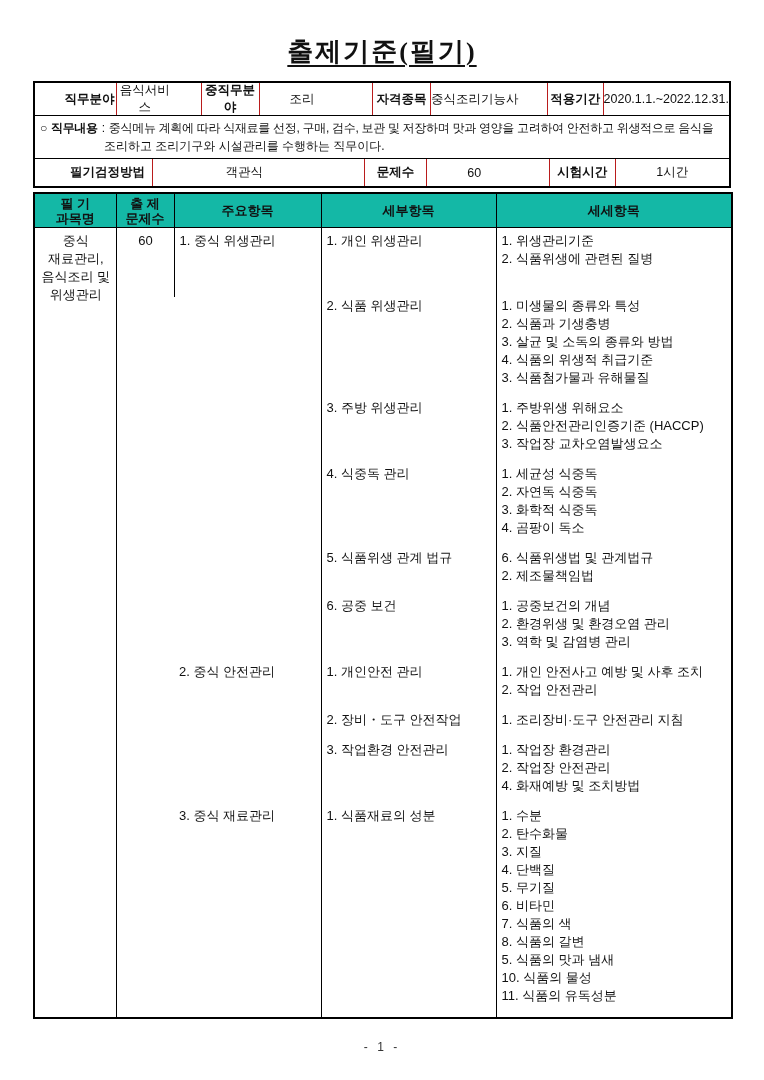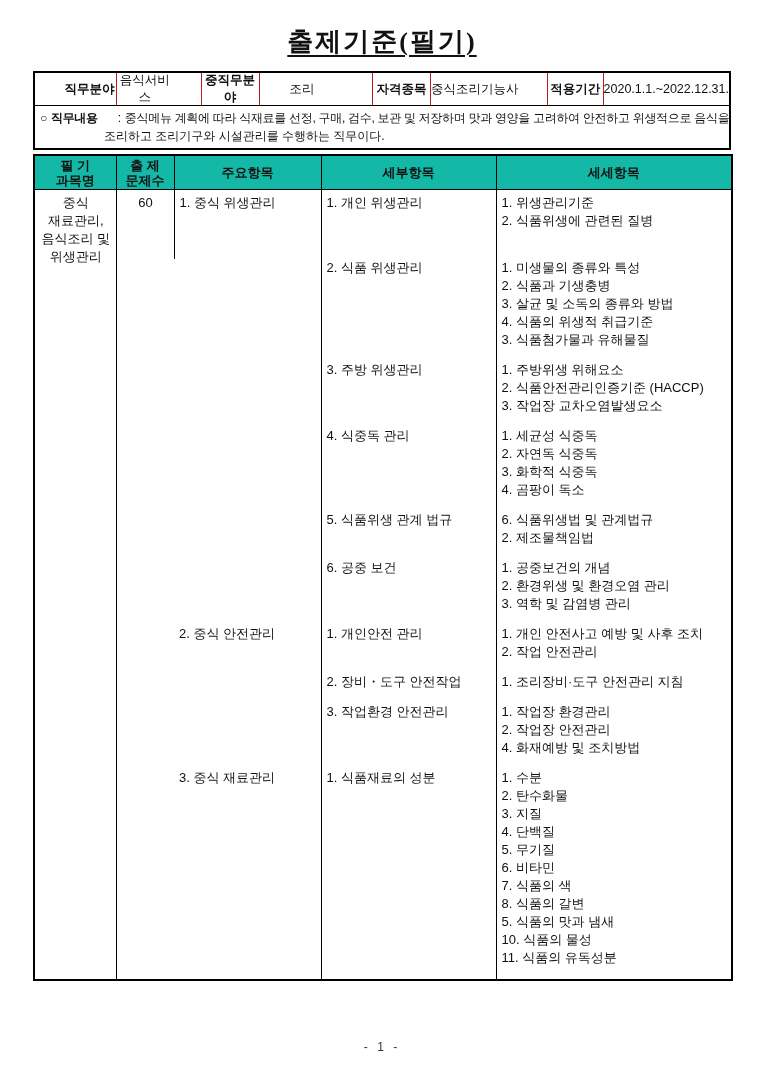--- a/index.html
+++ b/index.html
@@ -4,21 +4,21 @@
 <style>
   html, body { margin: 0; padding: 0; background: #fff; }
   .page {
     position: relative;
     width: 764px; height: 1080px;
     background: #fff;
     color: #111;
     font-family: "Liberation Sans", "DejaVu Sans", sans-serif;
     overflow: hidden;
   }
-  .content { position: absolute; left: 33px; top: 26px; width: 698px; }
+  .content { position: absolute; left: 33px; top: 36px; width: 698px; }
 
   .title {
     text-align: center;
     font-family: "Liberation Serif", "DejaVu Serif", serif;
     font-size: 26px;
     font-weight: bold;
     letter-spacing: 2px;
     line-height: 32px;
     text-decoration: underline;
     text-underline-offset: 5px;
@@ -45,21 +45,21 @@
   .w102{width:102px}.w210{width:210px}.w72{width:72px}.w108{width:108px}
   .w75{width:75px}.w131{width:131px}
   .job-cell {
     width: 698px; box-sizing: border-box;
     padding: 4px 5px 3px 5px; min-height: 42px;
     font-size: 12px; line-height: 17.5px;
     overflow: hidden;
   }
   .job-line1 { white-space: nowrap; letter-spacing: -0.3px; }
   .job-line1 .sp { margin-right: 4px; }
-  .job-line1 .b { font-weight: bold; margin-right: 20px; }
+  .job-line1 .b { font-weight: bold; margin-right: 4px; }
   .job-line2 { padding-left: 64px; }
 
   
   .main-table {
     border-collapse: collapse;
     border: 2px solid #000;
     margin-top: 4px;
     width: 698px;
     table-layout: fixed;
   }
@@ -110,20 +110,28 @@
         <div class="icell lbl w68">적용기간</div>
         <div class="icell val w141">2020.1.1.~2022.12.31.</div>
       </div>
       <div class="irow r2">
         <div class="job-cell">
           <div class="job-line1">
             <span class="sp">○</span><span class="b">직무내용</span><span class="sp">:</span><span>중식메뉴 계획에 따라 식재료를 선정, 구매, 검수, 보관 및 저장하며 맛과 영양을 고려하여 안전하고 위생적으로 음식을</span>
           </div>
           <div class="job-line2">조리하고 조리기구와 시설관리를 수행하는 직무이다.</div>
         </div>
+      </div>
+      <div class="irow r3">
+        <div class="icell lbl w102">필기검정방법</div>
+        <div class="icell val w210">객관식</div>
+        <div class="icell lbl w72">문제수</div>
+        <div class="icell val w108">60</div>
+        <div class="icell lbl w75">시험시간</div>
+        <div class="icell val w131">1시간</div>
       </div>
     </div>
 
     <table class="main-table">
       <colgroup>
         <col style="width:82px">
           <col style="width:58px">
           <col style="width:147px">
           <col style="width:175px">
           <col style="width:236px">

